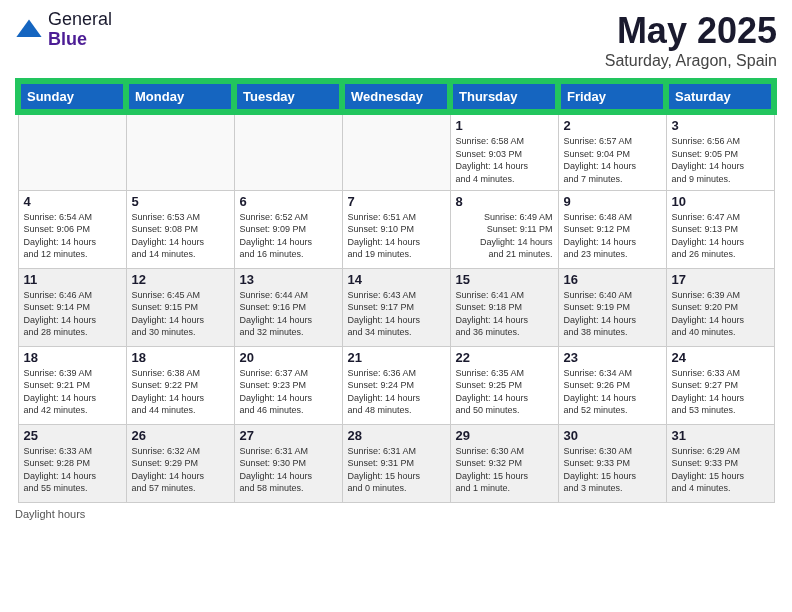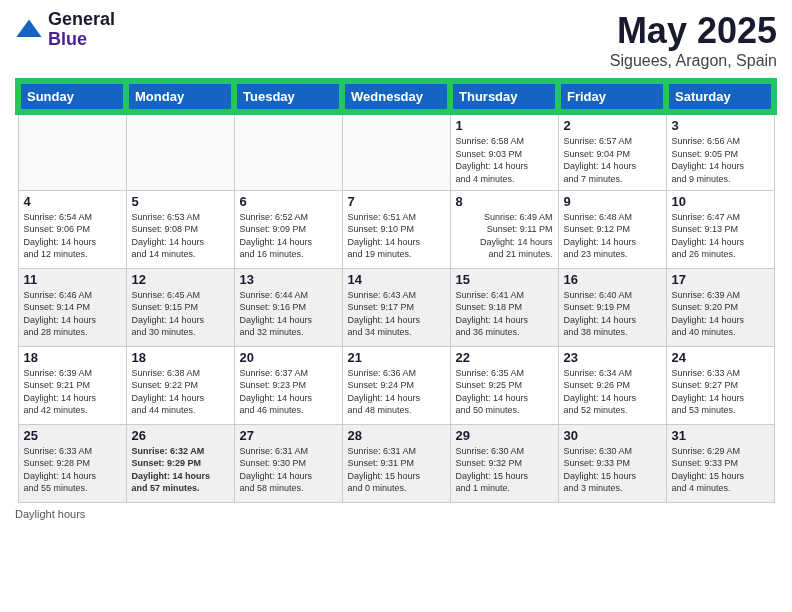--- a/index.html
+++ b/index.html
@@ -51,27 +51,27 @@
 <body>
 
 <div class="page">
   <div class="header">
     <div class="logo-wrapper">
       <svg class="logo-icon" viewBox="0 0 40 40">
         <polygon points="20,5 38,30 2,30" fill="#1565c0"></polygon>
         <polygon points="20,12 34,30 6,30" fill="#1565c0" opacity="0.5"></polygon>
       </svg>
       <div class="logo-text">
-        <span style="font-size:18px;font-weight:bold;color:#1a1a2e;line-height:1.1;">General</span>
+        <span style="font-size:18px;font-weight:normal;color:#1a1a2e;line-height:1.1;">General</span>
         <span style="font-size:18px;font-weight:bold;color:#4c1d95;line-height:1.1;">Blue</span>
       </div>
     </div>
     <div class="title-block">
       <div class="month-title">May 2025</div>
-      <div class="location">Siguees, Aragon, Spain</div>
+      <div class="location">Saturday, Aragon, Spain</div>
     </div>
   </div>
 
   <table class="calendar">
     <thead>
       <tr>
         <th>Sunday</th>
         <th>Monday</th>
         <th>Tuesday</th>
         <th>Wednesday</th>
@@ -264,21 +264,21 @@
         <tr>
           <td class="shaded">
             <div class="day-num">25</div>
             <div class="day-info" style="white-space: pre-line;">Sunrise: 6:33 AM
 Sunset: 9:28 PM
 Daylight: 14 hours
 and 55 minutes.</div>
           </td>
           <td class="shaded">
             <div class="day-num">26</div>
-            <div class="day-info" style="white-space: pre-line; font-weight: bold;">Sunrise: 6:32 AM
+            <div class="day-info" style="white-space: pre-line;">Sunrise: 6:32 AM
 Sunset: 9:29 PM
 Daylight: 14 hours
 and 57 minutes.</div>
           </td>
           <td class="shaded">
             <div class="day-num">27</div>
             <div class="day-info" style="white-space: pre-line;">Sunrise: 6:31 AM
 Sunset: 9:30 PM
 Daylight: 14 hours
 and 58 minutes.</div>

